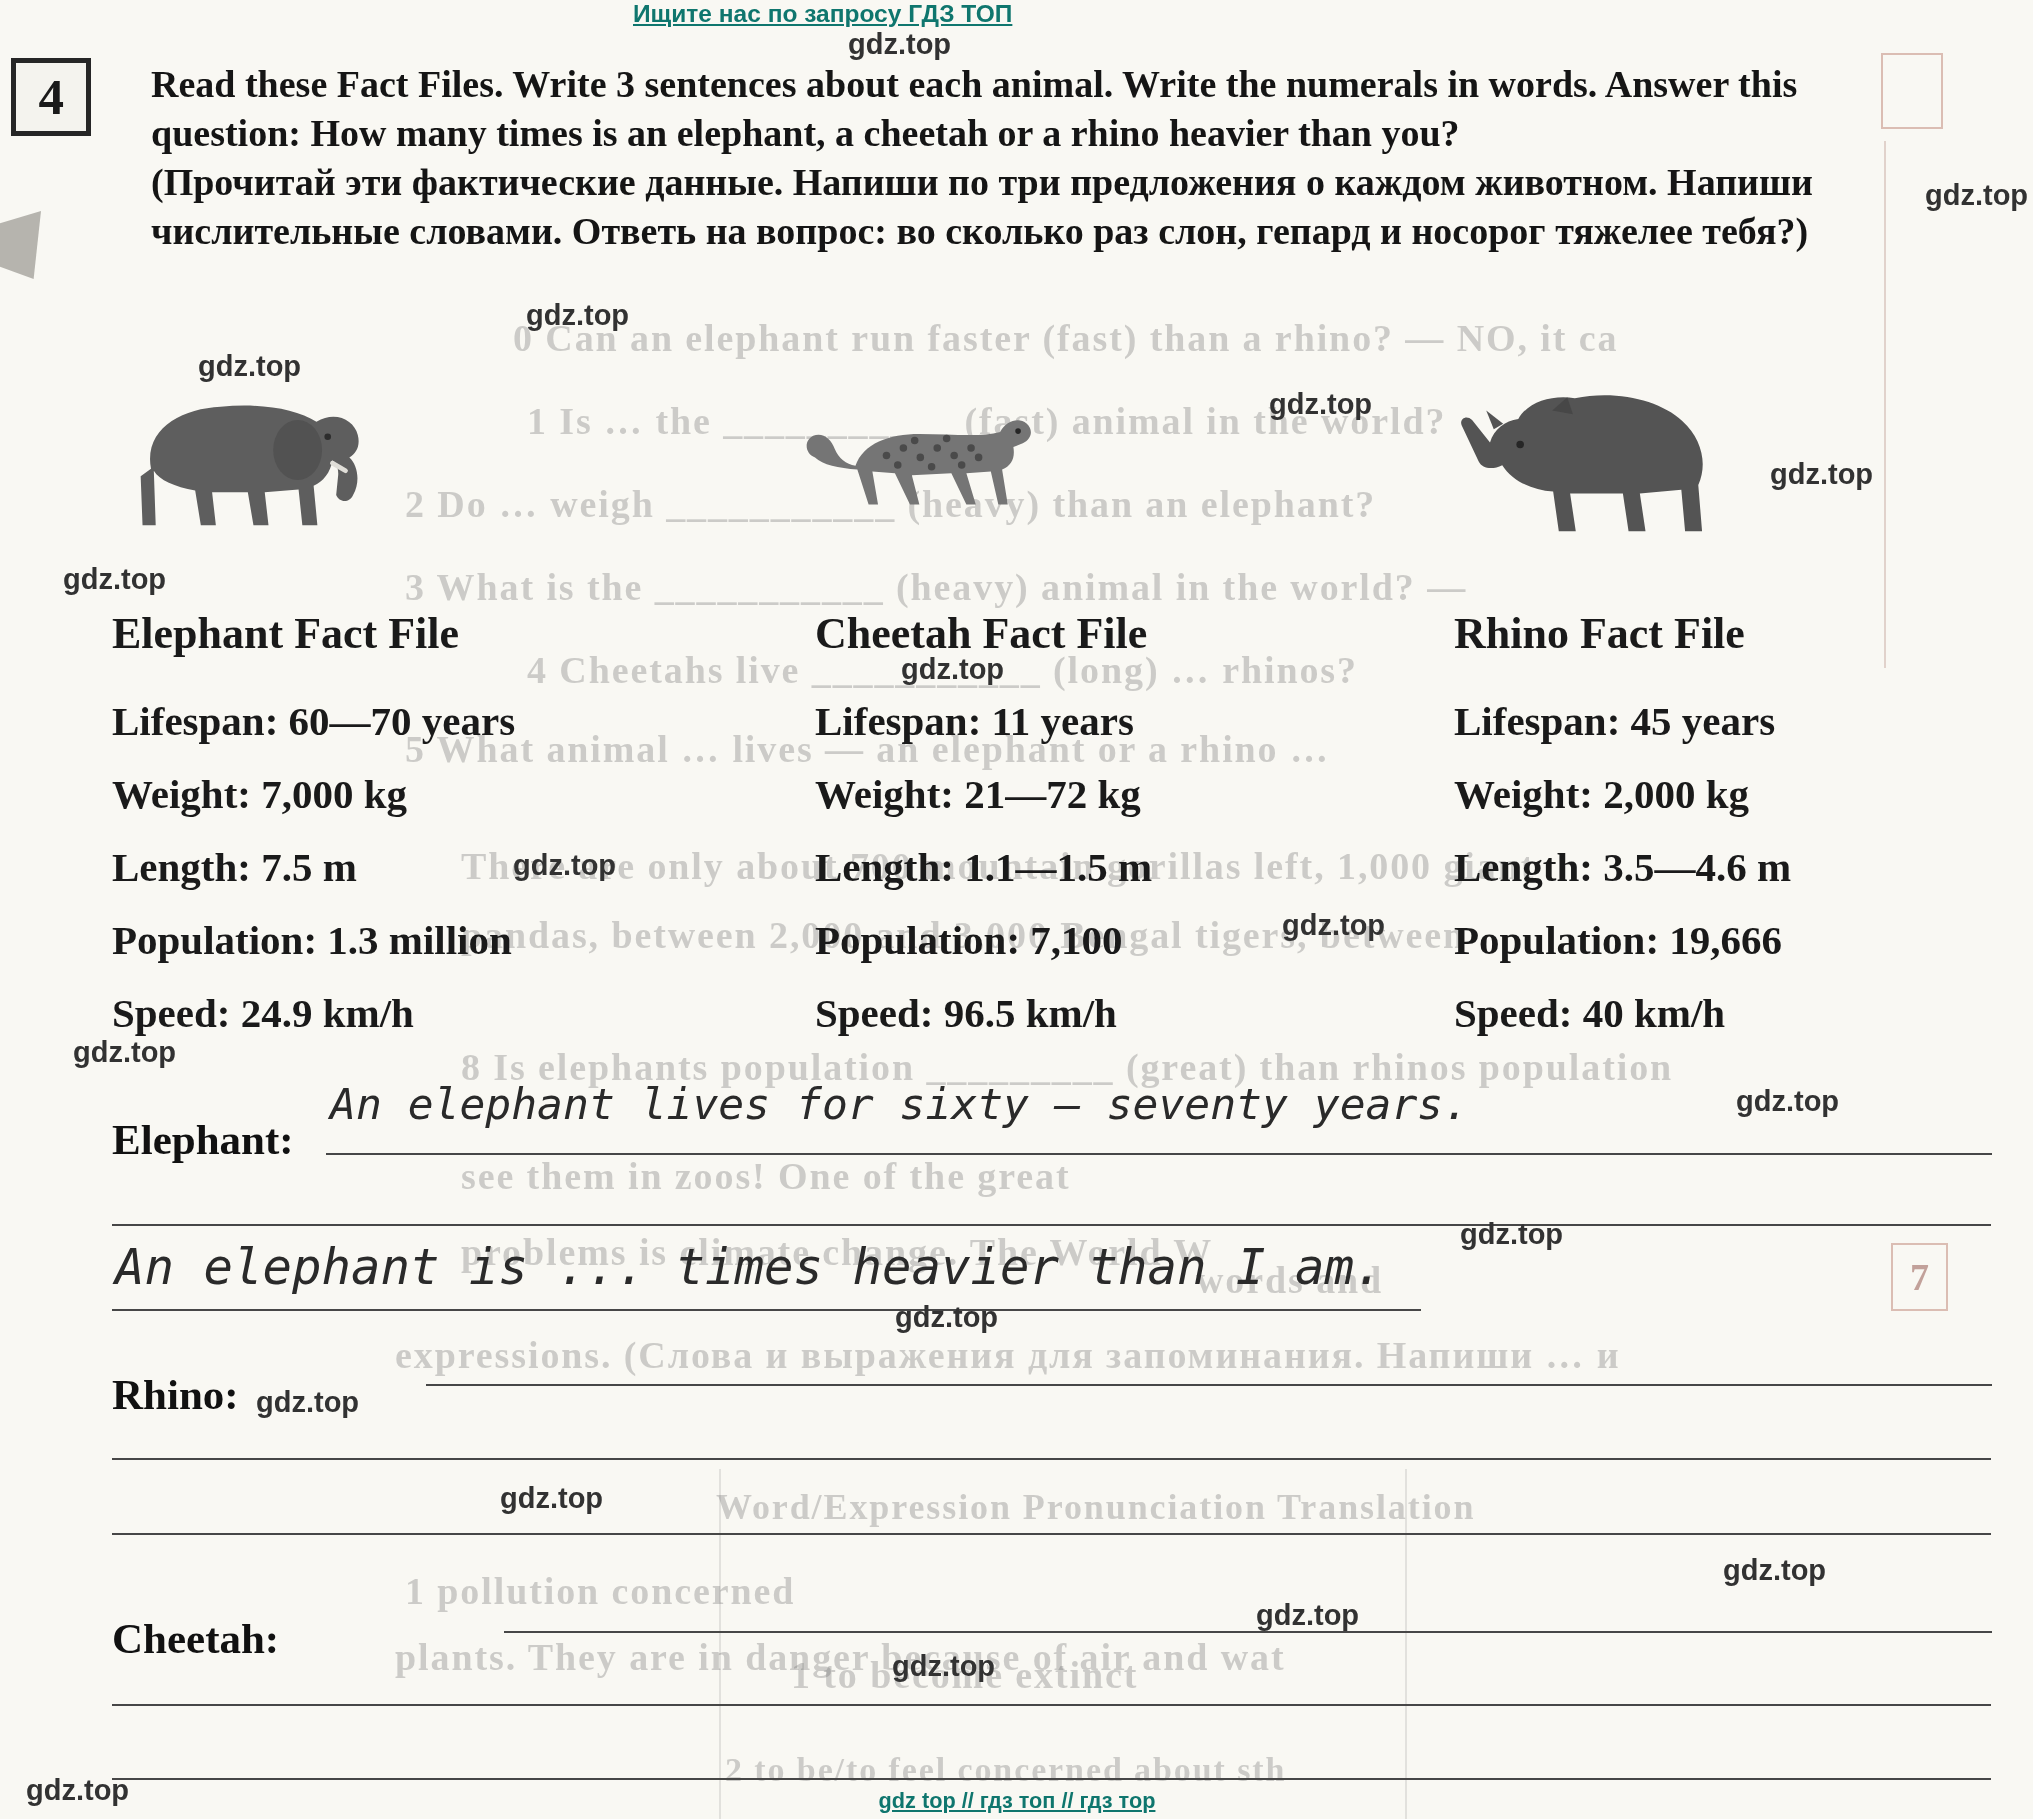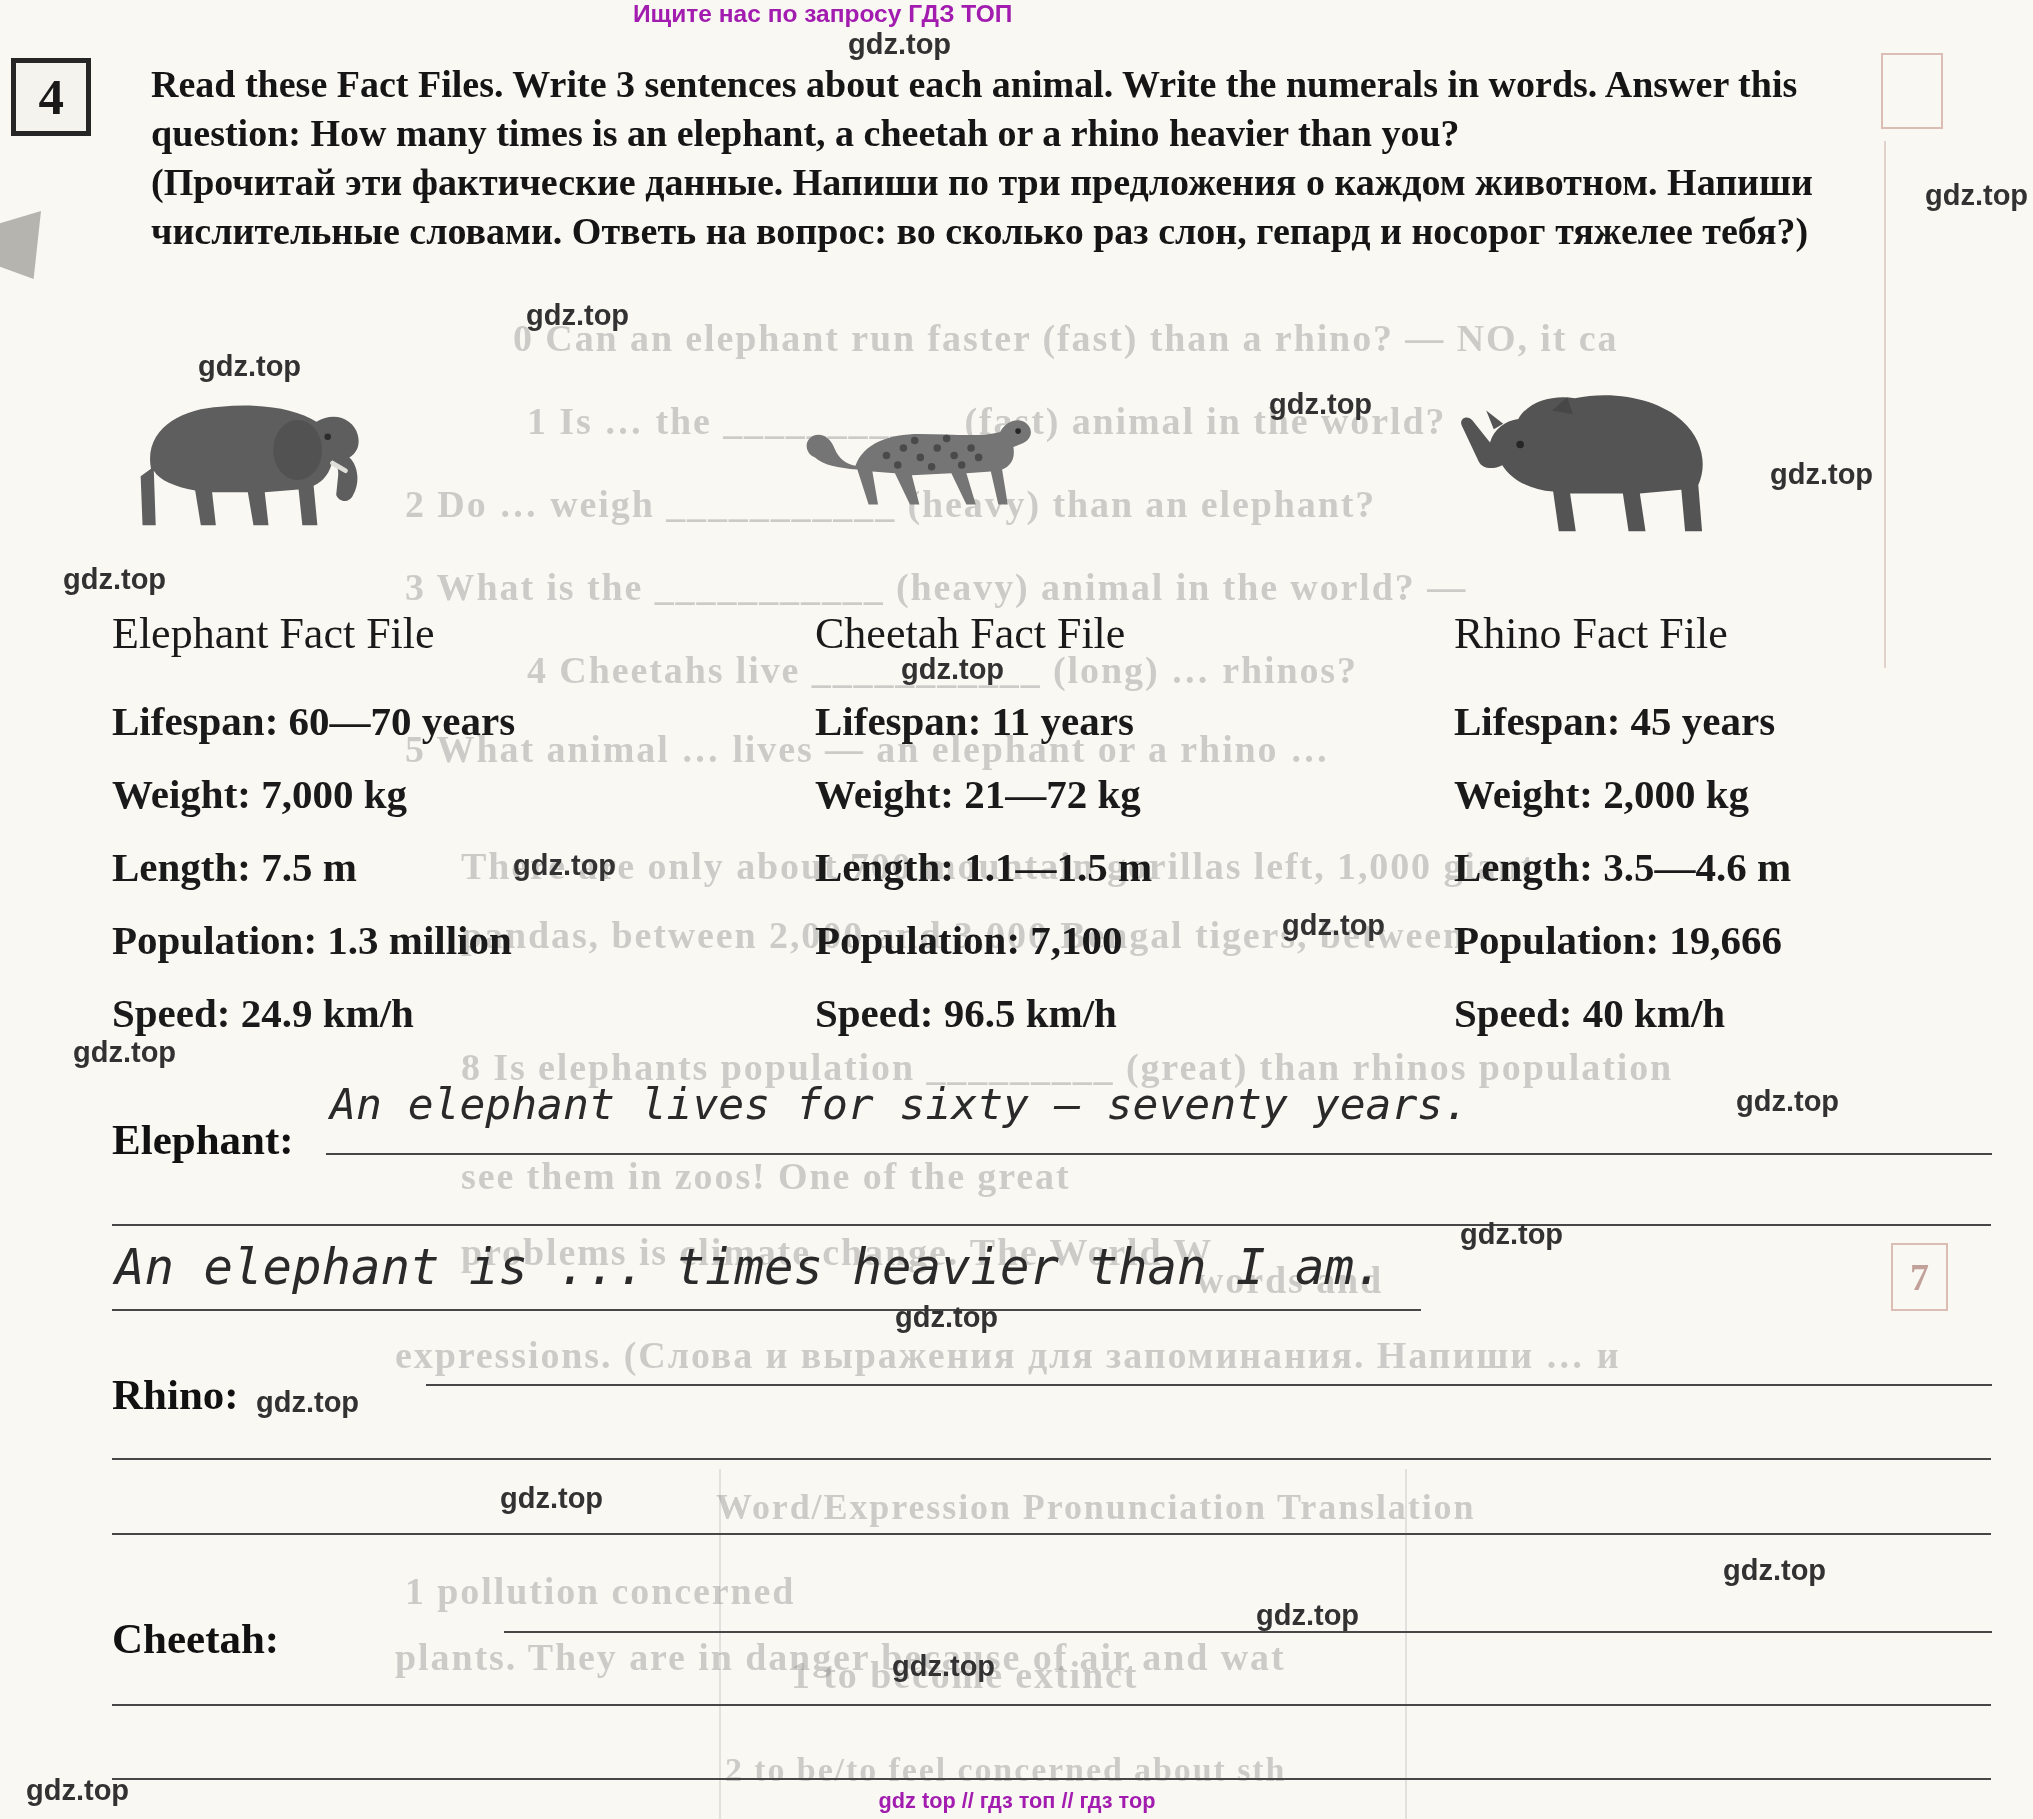--- a/index.html
+++ b/index.html
@@ -1,32 +1,32 @@
 <!DOCTYPE html>
 <html style="font-size:15px"><head>
 <meta charset="utf-8">
 <style>
   html,body{margin:0;padding:0;background:#e8e6e0;}
   .page{position:relative;width:2034px;height:1819px;background:#f9f8f3;overflow:hidden;
         font-family:"Liberation Serif","DejaVu Serif",serif;color:#1a1a1a;}
   .wm{position:absolute;font-family:"Liberation Sans","DejaVu Sans",sans-serif;
       font-size:29px;font-weight:600;color:#323232;white-space:nowrap;z-index:6;}
   .green{position:absolute;font-family:"Liberation Sans","DejaVu Sans",sans-serif;
-      color:#a21caf;font-weight:600;z-index:6;white-space:nowrap;}
+      color:#0f766e;font-weight:600;z-index:6;white-space:nowrap;text-decoration:underline;}
   .ghost{position:absolute;font-family:"Liberation Serif","DejaVu Serif",serif;
       font-weight:bold;color:#6f6f6f;opacity:0.32;font-size:38px;letter-spacing:1.9px;
       white-space:nowrap;z-index:1;}
   .exnum{position:absolute;left:11.3px;top:58px;width:70px;height:68px;border:5.6px solid #262626;
       background:#f4f3ee;display:flex;align-items:center;justify-content:center;
       font-size:51px;font-weight:bold;z-index:4;}
   .instr{position:absolute;left:151px;top:60px;width:1794px;font-size:38px;font-weight:600;
       line-height:49px;color:#151515;z-index:4;}
   .instr span{display:block;}
   .ff{position:absolute;top:610px;z-index:4;}
-  .ff-title{font-size:44px;font-weight:normal;line-height:47px;margin-bottom:28px;white-space:nowrap;}
+  .ff-title{font-size:44px;font-weight:bold;line-height:47px;margin-bottom:28px;white-space:nowrap;}
   .ff-line{font-size:41px;font-weight:bold;line-height:73px;white-space:nowrap;}
   .label{position:absolute;font-size:43px;font-weight:bold;color:#111;z-index:4;white-space:nowrap;margin-top:25px;}
   .hand{position:absolute;font-family:"DejaVu Sans Mono","Liberation Mono",monospace;
       font-style:italic;color:#2a2a2a;white-space:nowrap;z-index:4;text-align:right;}
   .rule{position:absolute;height:1.9px;background:#474747;z-index:3;}
   .animal{position:absolute;z-index:4;}
   .gbox{position:absolute;border:2.8px solid rgba(190,130,115,0.5);z-index:1;
       display:flex;align-items:center;justify-content:center;
       font-size:38px;font-weight:bold;color:rgba(150,90,80,0.55);}
   .gline-v{position:absolute;width:1.9px;z-index:1;}

